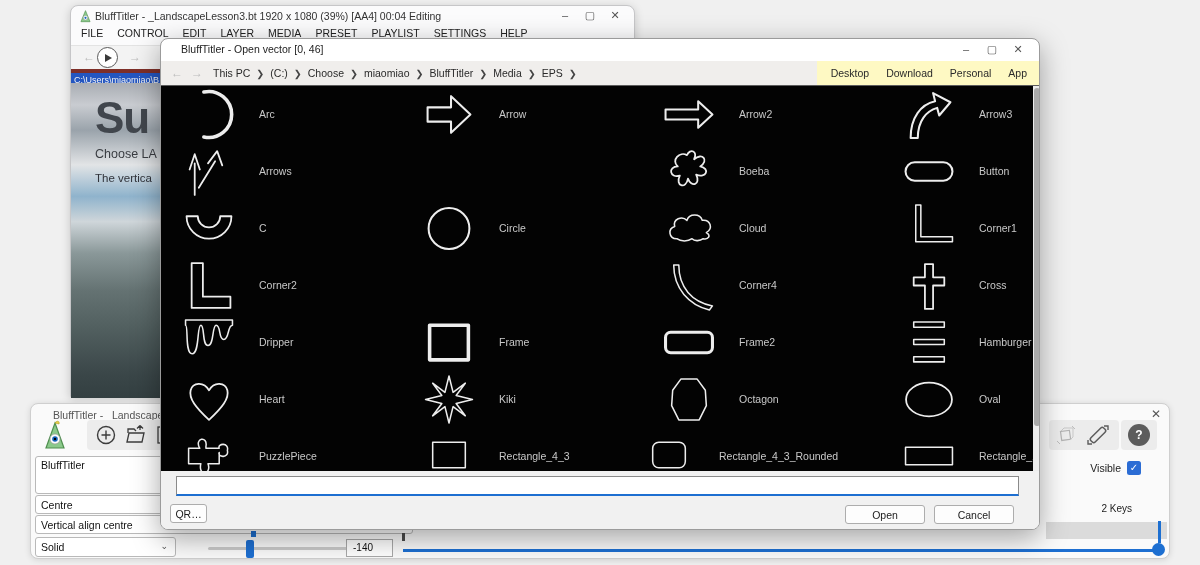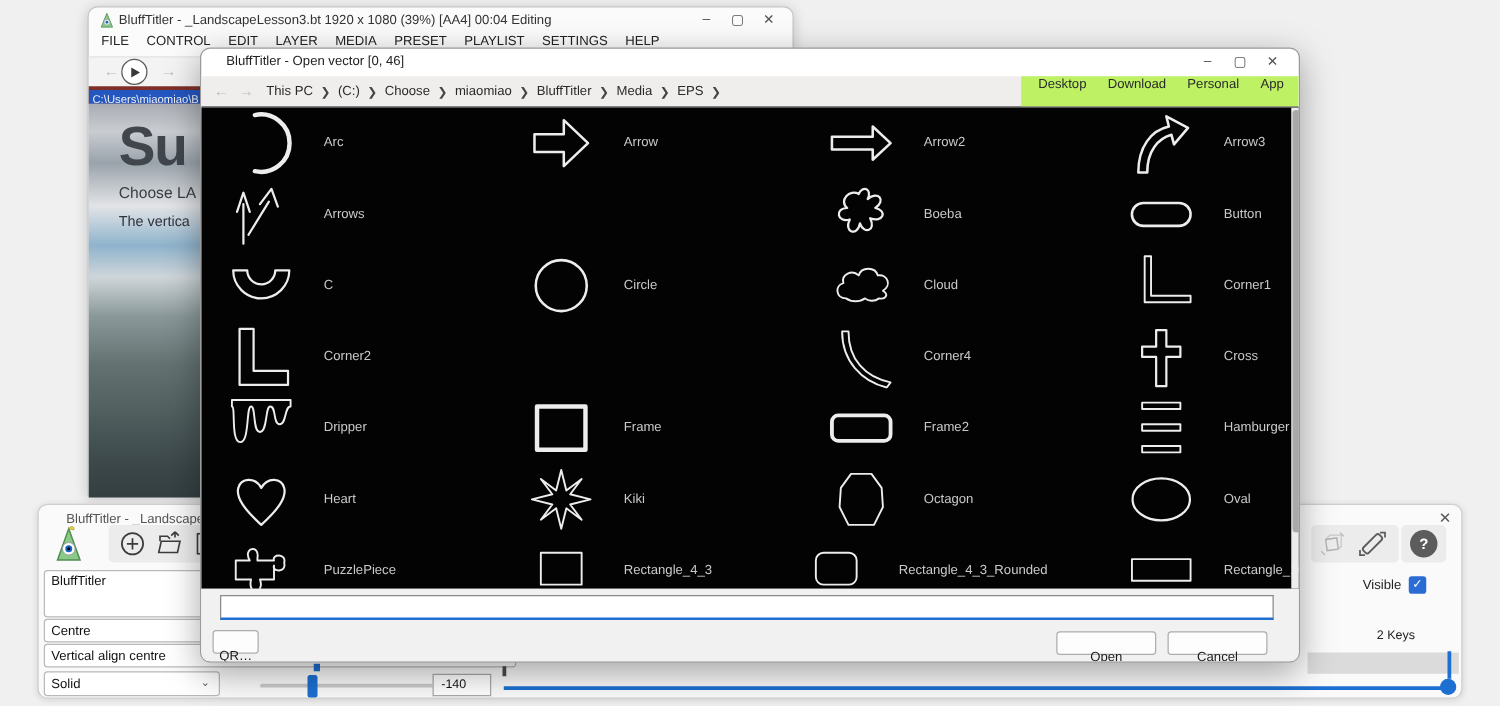--- a/index.html
+++ b/index.html
@@ -63,34 +63,34 @@
   .accent-bg { background:#1d6fd1; }
 
   
   #dialog { left:160px; top:38px; width:880px; height:492px; background:#fff; border:1px solid #9b9b9b;
     border-radius:8px; box-shadow:0 8px 28px rgba(0,0,0,.35); overflow:hidden; }
   #dlg-title { left:20px; top:4px; font-size:10.5px; color:#222; }
   #dlg-navbar { left:0; top:22px; right:0; height:25px; background:#f0eeec; border-bottom:1px solid #5c5c5c; }
   #dlg-navbar .nav-arrow { top:5px; }
   #breadcrumb { left:52px; top:6px; display:flex; font-size:10.5px; color:#2a2a2a; white-space:nowrap; }
   #breadcrumb .sep { margin:0 6px; color:#444; font-size:9.5px; padding-top:1px; }
-  #quick-links { right:0; top:0; bottom:0; background:#bef264; display:flex; gap:17px;
+  #quick-links { right:0; top:0; bottom:0; background:#fef9c3; display:flex; align-items:center; gap:17px;
     padding:0 12px 0 14px; font-size:10.5px; color:#2a2a2a;margin-left:39px; }
   #dlg-content { left:0; top:47px; width:880px; height:385px; background:#030303; overflow:hidden; }
   .vitem { position:absolute; width:240px; height:57px;text-align:right; }
   .vitem svg { position:absolute; left:14px; top:3px; width:68px; height:51px; }
   .vlabel { position:absolute; left:98px; top:0; line-height:57px; font-size:10.5px; color:#c9c9c9; white-space:nowrap; }
   .vitem.selected .vlabel { color:#fff; font-weight:bold; }
   #dlg-scrollbar { right:0; top:0; width:8px; height:385px; background:#ececec; }
   #dlg-scrollthumb { right:1px; top:2px; width:6px; height:338px; background:#a9a9a9; border-radius:3px; }
   #dlg-bottom { left:0; top:432px; right:0; height:60px; background:#f1f1f1; }
   #filename-input { left:15px; right:20px; top:5px; height:20px; background:#fff; border:1px solid #8a8a8a;
     border-bottom:2.5px solid #1d6fd1; font-size:10.5px; padding:0 4px; color:#111; }
   .btn { background:#fdfdfd; border:1px solid #adadad; border-radius:3px; font-size:10.5px; color:#1b1b1b;
-    text-align:center; padding-top:14px; height:19px; }
+    text-align:center; padding-top:3px; height:19px; }
   #qr-button { left:9px; top:33px; width:37px; }
   #open-button { right:114px; top:34px; width:80px; }
   #cancel-button { right:25px; top:34px; width:80px; }
 </style>
 </head>
 <body>
 
 <div id="main-window" class="abs">
   <div id="mw-titlebar" class="abs">
     <svg class="abs" style="left:8px;top:4px;width:13px;height:13px;" viewBox="0 0 20 20">

